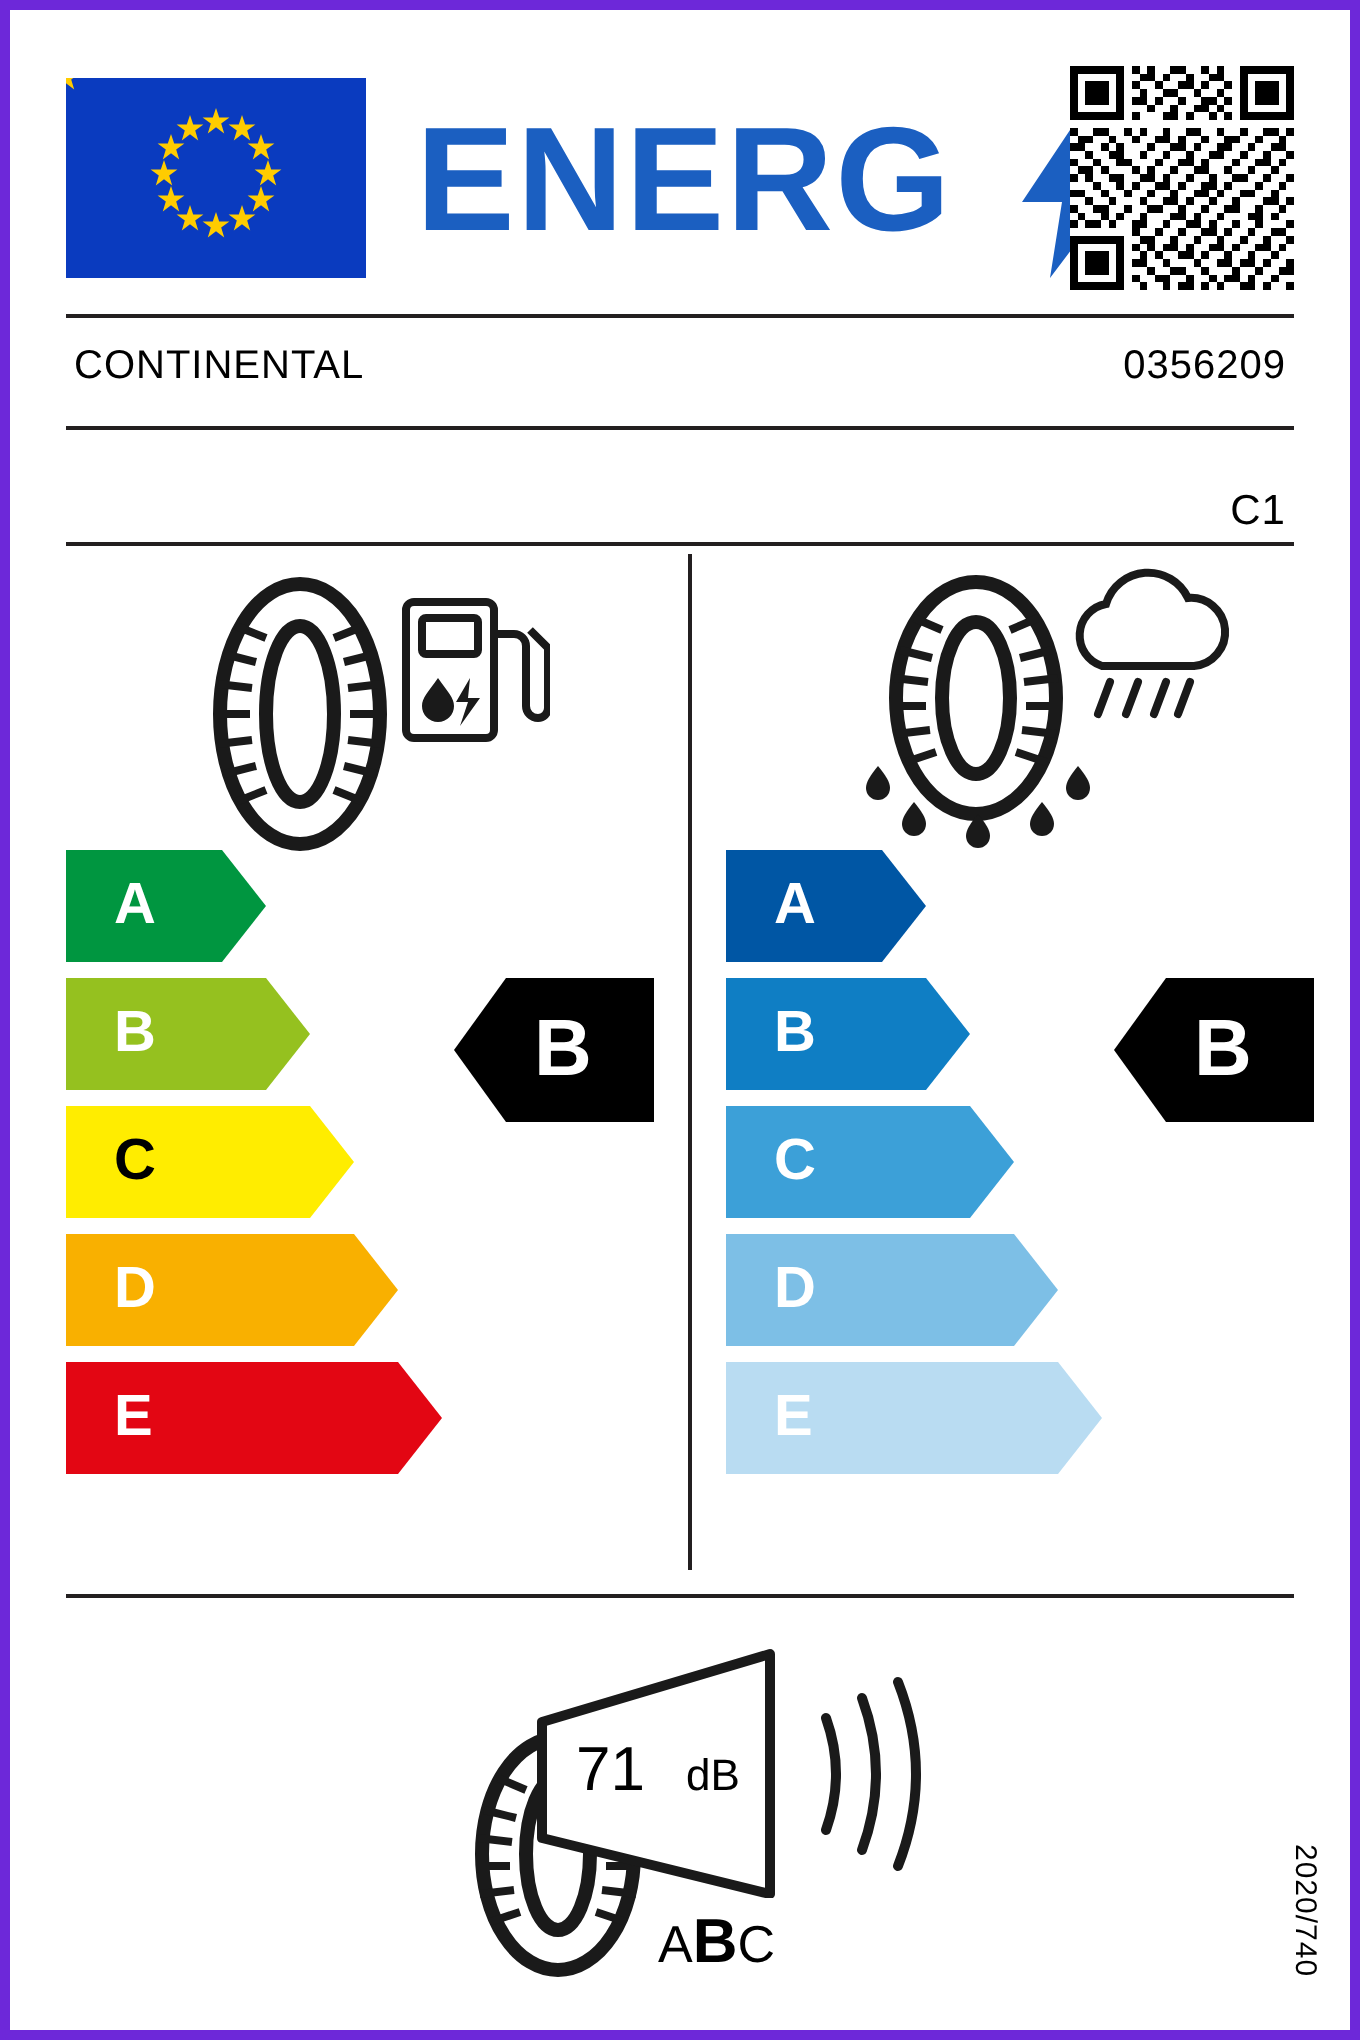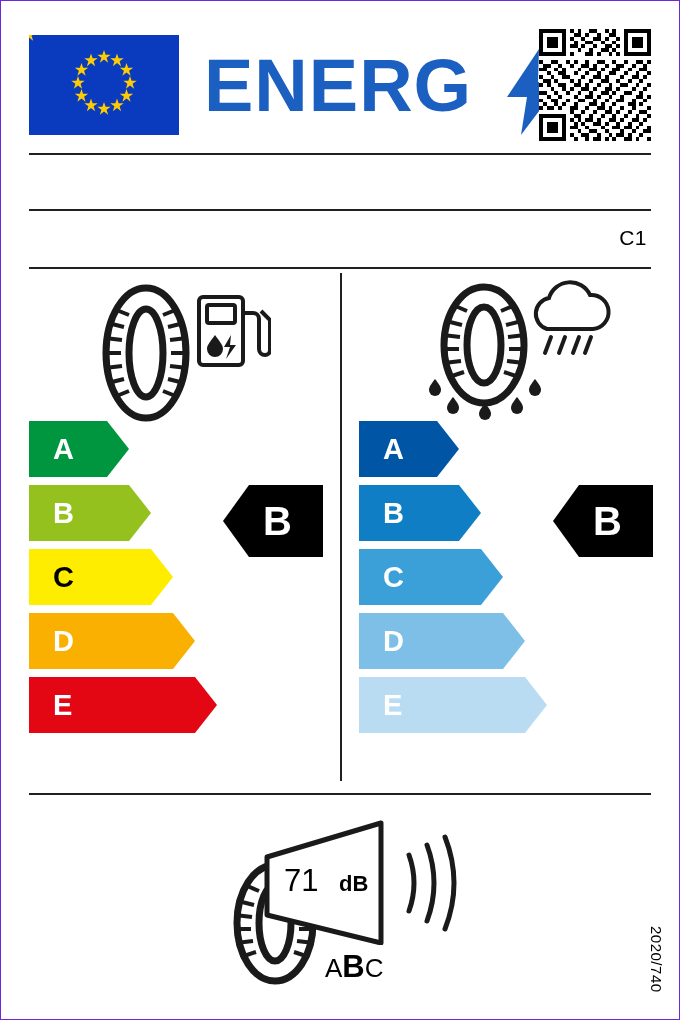--- a/index.html
+++ b/index.html
@@ -6,21 +6,21 @@
   body {
     width: 680px; height: 1020px;
     background: #ffffff;
     font-family: "Liberation Sans", sans-serif;
     color: #000;
     overflow: hidden;
   }
   .label {
     position: relative;
     width: 680px; height: 1020px;
-    border: 1px solid #6d28d9;
+    border: 5px solid #6d28d9;
     background: #fff;
   }
 
   
   .header {
     position: absolute;
     left: 28px; top: 28px; right: 28px;
     height: 112px;
   }
   .eu-flag {
@@ -76,21 +76,21 @@
   .size-row {
     position: absolute;
     left: 28px; right: 28px; top: 219px;
     height: 42px;
   }
   .size {
     position: absolute; left: 4px; top: 2px;
     font-size: 25px; letter-spacing: 0.5px;
   }
   .cls {
-    position: absolute; right: 4px; top: 6px;
+    position: absolute; right: 4px; top: 20px;
     font-size: 21px; letter-spacing: 0.5px;
   }
 
   
   .vdiv {
     position: absolute;
     left: 339px; top: 272px;
     width: 2px; height: 508px;
     background: #231f20;
   }
@@ -137,21 +137,20 @@
   .noise { position: absolute; left: 0; top: 800px; width: 680px; height: 200px; }
   .db-val {
     position: absolute;
     left: 283px; top: 862px;
     font-size: 31px; font-weight: normal;
   }
   .db-unit {
     position: absolute;
     left: 338px; top: 870px;
     font-size: 22px;
-    font-weight: bold;
   }
   .abc {
     position: absolute;
     left: 324px; top: 948px;
     font-size: 26px;
   }
   .abc b { font-size: 31px; }
 
   .vdate {
     position: absolute;
@@ -426,20 +425,24 @@
             <rect x="22" y="28" width="2" height="1"></rect>
             <rect x="25" y="28" width="1" height="1"></rect>
             <rect x="28" y="28" width="1" height="1"></rect>
         </g>
       </svg>
     </div>
   </div>
 
   <div class="rule" style="top:152px;"></div>
 
+  <div class="brand-row">
+    <div class="brand">CONTINENTAL</div>
+    <div class="code">0356209</div>
+  </div>
   <div class="rule thin" style="top:208px;"></div>
 
   <div class="size-row">
     <div class="cls">C1</div>
   </div>
   <div class="rule thin" style="top:266px;"></div>
 
   <div class="vdiv"></div>
 
   <div class="pictos">

